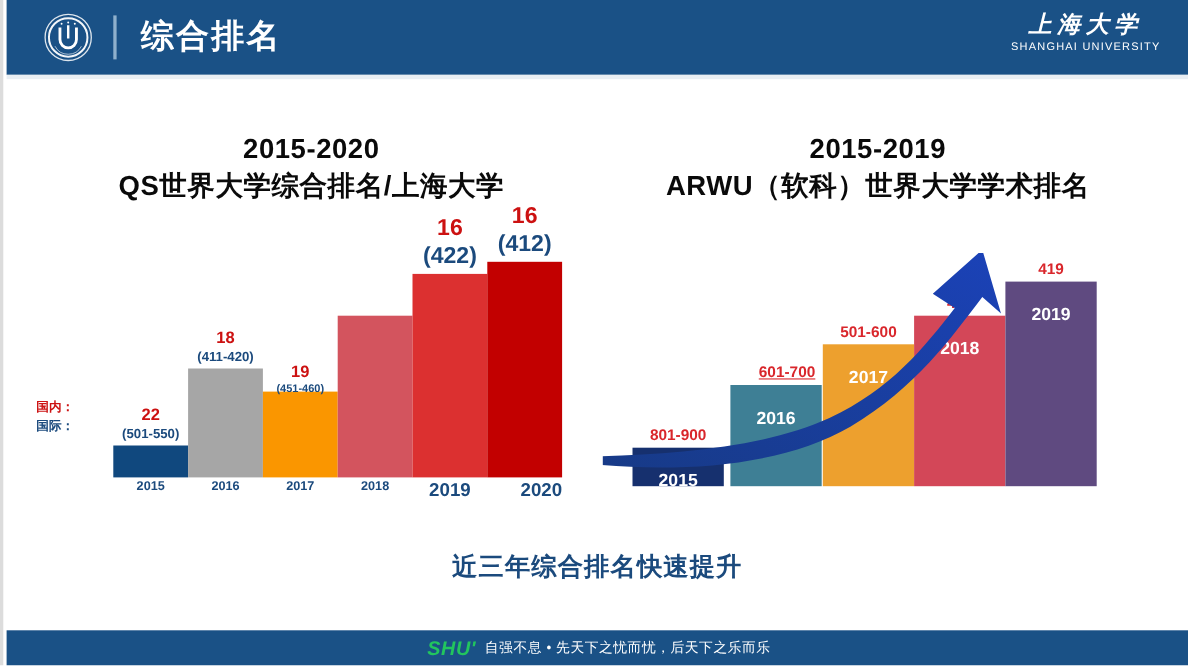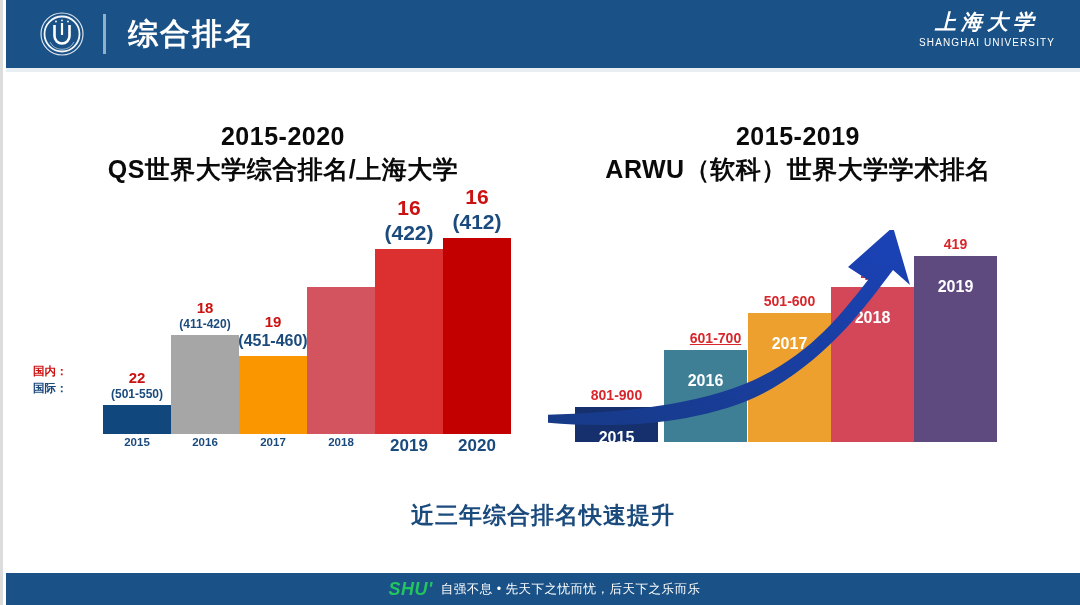--- a/index.html
+++ b/index.html
@@ -159,43 +159,43 @@
         <div class="dlabel" style="left: 64px; width: 100px; bottom: 68px;">
           <div class="dom" style="font-size: 15px;">22</div>
           <div class="intl" style="font-size: 12px;">(501-550)</div>
         </div>
         <div class="bar" style="left: 148px; width: 68px; height: 99px; bottom: 36px; background: rgb(166, 166, 166);"></div>
         <div class="dlabel" style="left: 132px; width: 100px; bottom: 138px;">
           <div class="dom" style="font-size: 15px;">18</div>
           <div class="intl" style="font-size: 12px;">(411-420)</div>
         </div>
         <div class="bar" style="left: 216px; width: 68px; height: 78px; bottom: 36px; background: rgb(250, 150, 0);"></div>
-        <div class="dlabel" style="left: 200px; width: 100px; bottom: 119px;">
+        <div class="dlabel" style="left: 200px; width: 100px; bottom: 110px;">
           <div class="dom" style="font-size: 15px;">19</div>
-          <div class="intl" style="font-size: 16px; text-align: center;">(451-460)</div>
+          <div class="intl" style="font-size: 10px; text-align: center;">(451-460)</div>
         </div>
         <div class="bar" style="left: 284px; width: 68px; height: 147px; bottom: 36px; background: rgb(211, 84, 94);"></div>
         <div class="bar" style="left: 352px; width: 68px; height: 185px; bottom: 36px; background: rgb(220, 48, 48);"></div>
         <div class="dlabel" style="left: 336px; width: 100px; bottom: 224px;">
           <div class="dom" style="font-size: 21px;">16</div>
           <div class="intl" style="font-size: 21px;">(422)</div>
         </div>
         <div class="bar" style="left: 420px; width: 68px; height: 196px; bottom: 36px; background: rgb(194, 0, 0);"></div>
         <div class="dlabel" style="left: 404px; width: 100px; bottom: 235px;">
           <div class="dom" style="font-size: 21px;">16</div>
           <div class="intl" style="font-size: 21px;">(412)</div>
         </div>
       </div>
     <div class="axis-labels" id="left-axis">
         <div class="axis-label" style="left: 80px; width: 68px; top: 206px; font-size: 11.5px;">2015</div>
         <div class="axis-label" style="left: 148px; width: 68px; top: 206px; font-size: 11.5px;">2016</div>
         <div class="axis-label" style="left: 216px; width: 68px; top: 206px; font-size: 11.5px;">2017</div>
         <div class="axis-label" style="left: 284px; width: 68px; top: 206px; font-size: 11.5px;">2018</div>
         <div class="axis-label" style="left: 352px; width: 68px; top: 206px; font-size: 17px;">2019</div>
-        <div class="axis-label" style="left: 420px; width: 68px; top: 206px; font-size: 17px;">2020</div>
+        <div class="axis-label" style="left: 420px; width: 68px; top: 206px; font-size: 17px; text-align: right;">2020</div>
       </div>
   </div>
 
   <div class="chart" id="chart-right">
     <div class="bars" id="right-bars">
         <div class="bar" style="left: 27px; width: 83px; height: 35px; bottom: 18px; background: rgb(22, 48, 110);"></div>
         <div class="bar-top-label" style="left: 13px; width: 111px; bottom: 57px;">801-900</div>
         <div class="bar-inner-label" style="left: 27px; width: 83px; bottom: 13px;">2015</div>
         <div class="bar" style="left: 116px; width: 83px; height: 92px; bottom: 18px; background: rgb(62, 127, 149);"></div>
         <div class="bar-top-label" style="left: 112px; width: 111px; bottom: 114px; text-decoration: underline;">601-700</div>

